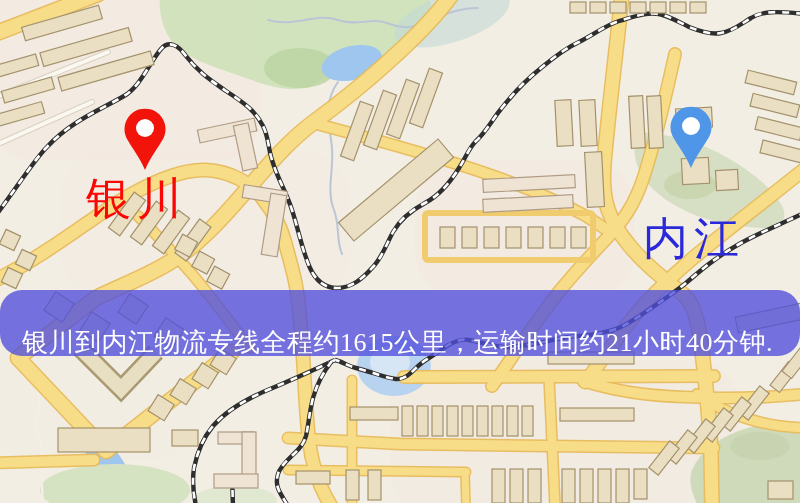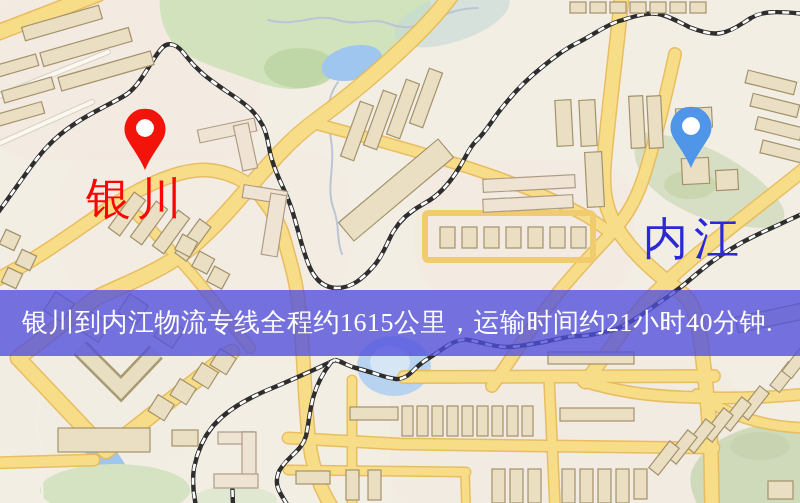--- a/index.html
+++ b/index.html
@@ -28,21 +28,21 @@
   .city-label{
     position:absolute;line-height:1;font-size:45px;font-weight:500;
     letter-spacing:6px;white-space:nowrap;text-shadow:0 0 1px rgba(255,255,255,.25);
   }
   .label-origin{left:86px;top:177px;color:var(--origin-label,#fb0603);}
   .label-dest{left:643px;top:181px;color:var(--dest-label,#2a28d8);margin-top:36px;}
   
   .banner{
     position:absolute;left:0;top:290px;width:800px;height:66px;
     background:var(--banner-bg,rgba(80,78,220,0.78));
-    display:flex;align-items:center;
+    display:flex;align-items:flex-end;border-radius:22px;
   }
   .banner span{
     color:var(--banner-fg,#ffffff);font-size:26px;line-height:1;
     padding-left:22px;white-space:nowrap;letter-spacing:.5px;
   }
 </style>
 </head>
 <body>
 
 <div class="stage">

